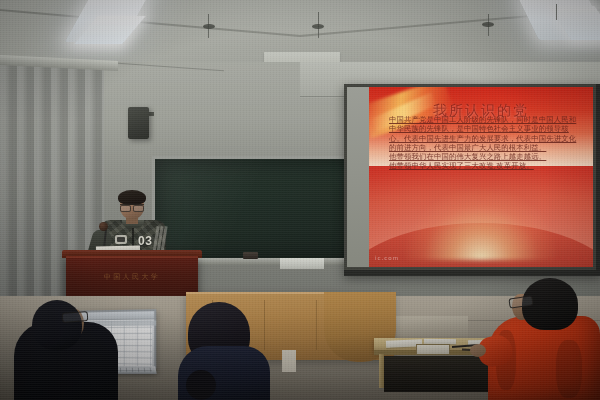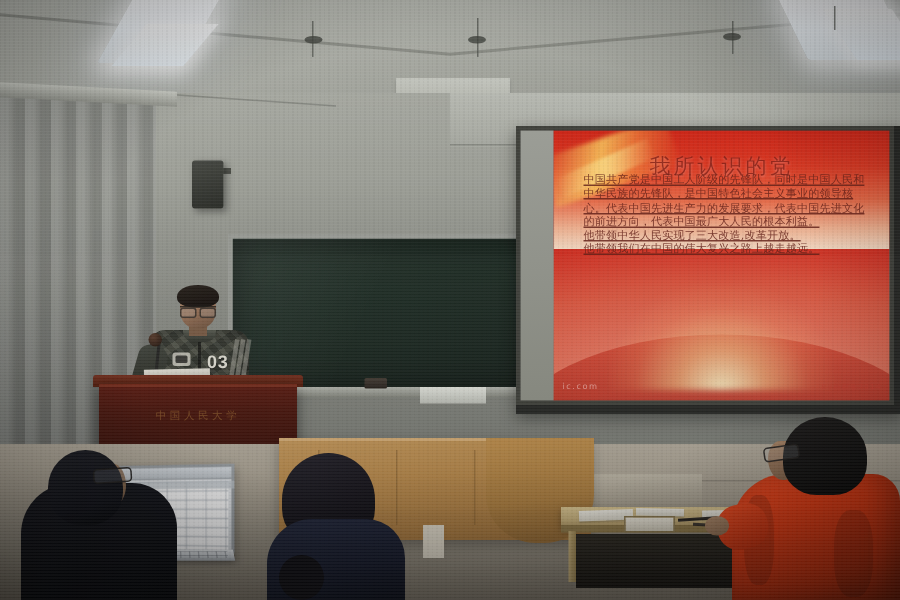--- a/index.html
+++ b/index.html
@@ -789,22 +789,22 @@
     <div class="slide-sky"></div>
     <div class="slide-ribbon"></div>
     <div class="slide-ribbon2"></div>
     <div class="slide-hill"></div>
     <div class="slide-horizon-glow"></div>
 
     <div class="slide-title">我所认识的党</div>
 
     <div class="slide-body">
       <p>中国共产党是中国工人阶级的先锋队，同时是中国人民和中华民族的先锋队，是中国特色社会主义事业的领导核心。代表中国先进生产力的发展要求，代表中国先进文化的前进方向，代表中国最广大人民的根本利益。</p>
+      <p>他带领我们在中国的伟大复兴之路上越走越远。</p>
       <p>他带领中华人民实现了三大改造,改革开放。</p>
-      <p>他带领我们在中国的伟大复兴之路上越走越远。</p>
     </div>
 
     <div class="slide-wm slide-wm-l">ic.com</div>
     <div class="slide-wm slide-wm-r">By杨毅敏2014</div>
   </div>
   <div class="screen-border"></div>
 
   <div class="presenter">
     <div class="p-torso"></div>
     <div class="p-stripe s1"></div>

